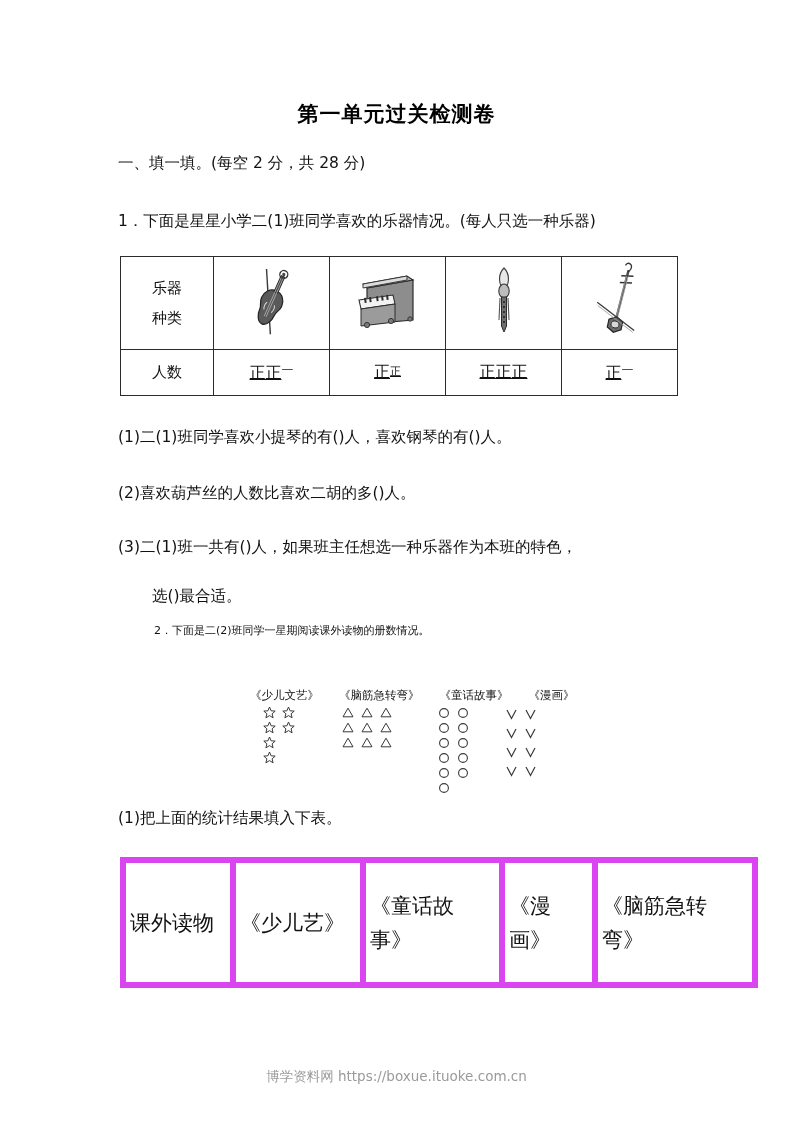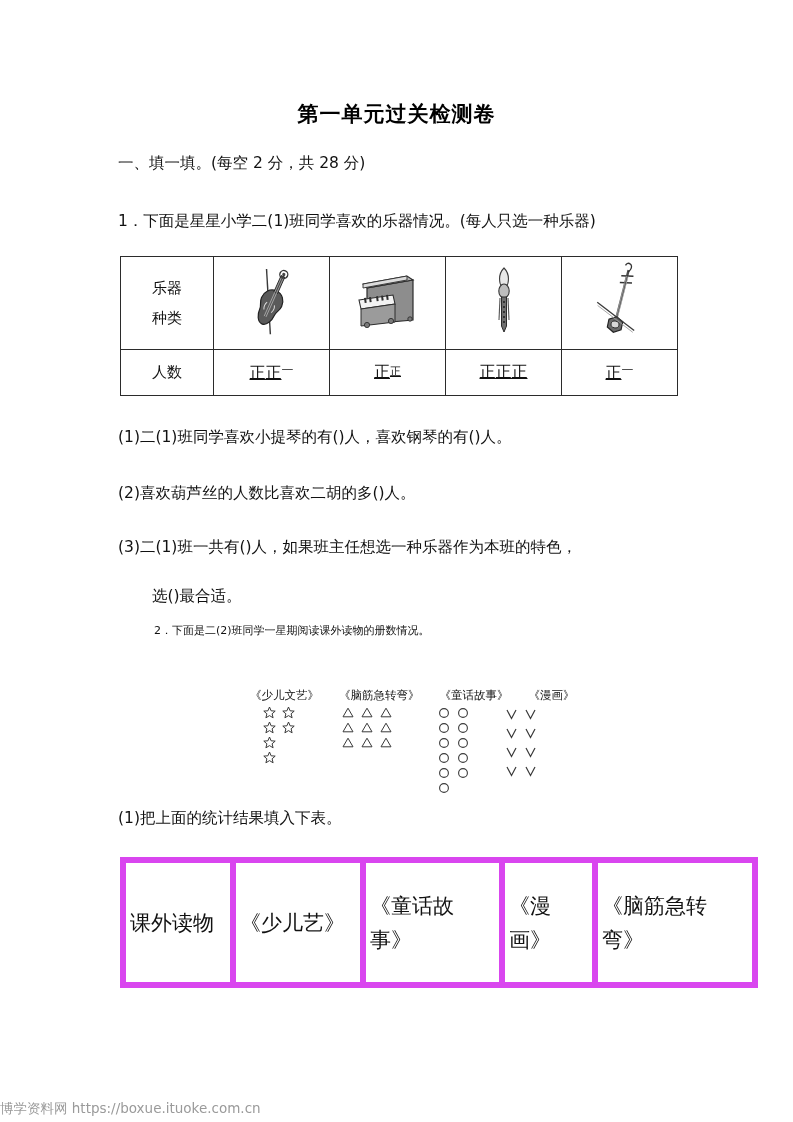--- a/index.html
+++ b/index.html
@@ -200,24 +200,24 @@
   .bt-c3 { width: 125px; }
   .bt-c4 { width: 79px; }
   .bt-c5 { width: 146px; }
 
   
   .footer {
     position: absolute;
     left: 0;
     top: 1068px;
     width: 793px;
+    text-align: center;
     font-size: 13.5px;
     color: #9a9a9a;
     white-space: nowrap;
-    margin-top: 32px;
   }
 </style>
 </head>
 <body>
 
 <div class="page">
 
   <div class="doc-title">第一单元过关检测卷</div>
 
   <div class="section-head">一、填一填。(每空 2 分，共 28 分)</div>

